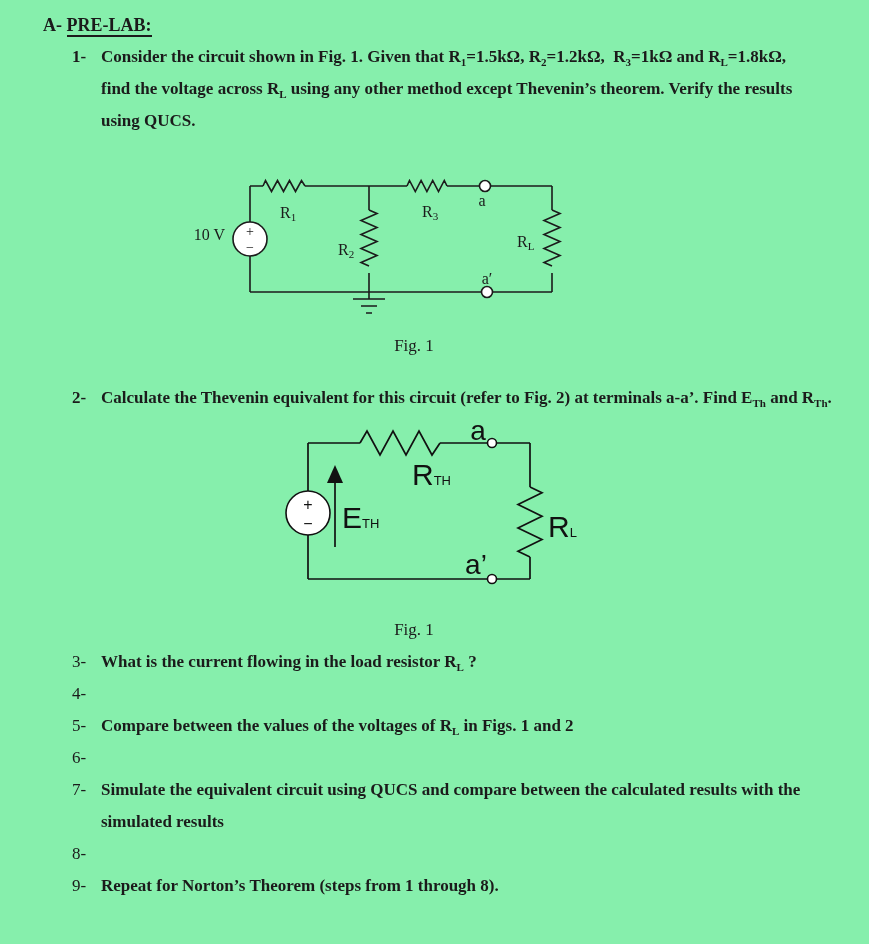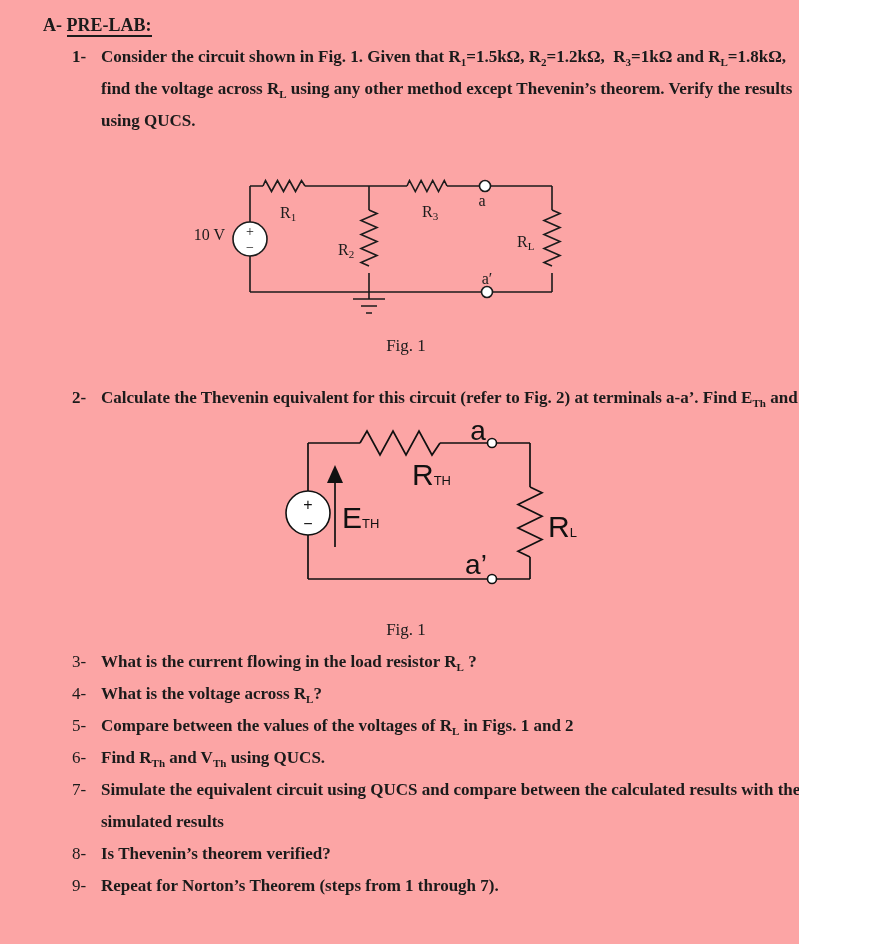--- a/index.html
+++ b/index.html
@@ -1,20 +1,20 @@
 <!DOCTYPE html>
 <html><head>
 <meta charset="utf-8">
 <style>
   * { margin:0; padding:0; box-sizing:border-box; }
   html,body { background:#ffffff; }
   .page {
     position:relative;
-    width:799px; height:944px;
-    background:#fca5a5;
+    width:869px; height:944px;
+    background:#86efac;
     color:#1b1b1b;
     font-family:"Liberation Serif", serif;
     font-size:17px;
     overflow:hidden;
   }
   .title {
     position:absolute; left:43px; top:14px;
     font-size:18px; font-weight:bold; line-height:22px;
     white-space:pre;
   }
@@ -23,21 +23,21 @@
     position:absolute; left:72px;
     display:flex; align-items:flex-start;
     line-height:32px;
   }
   .item .num { flex:none; width:29px; }
   .item .num.bold { font-weight:bold; }
   .item .txt { white-space:pre;font-weight:bold; }
   sub { font-size:11px; line-height:0; }
   .fig { position:absolute; }
   .caption {
-    position:absolute; left:336px; width:140px;
+    position:absolute; left:344px; width:140px;
     text-align:center; font-size:17px; line-height:20px;
   }
   
   .f1label { font-family:"Liberation Serif", serif; font-size:16px; fill:#1b1b1b; }
   .f1sub   { font-size:11px; }
   .f1sign  { font-family:"Liberation Serif", serif; font-size:14px; fill:#1b1b1b; }
   .f2big   { font-family:"Liberation Sans", sans-serif; font-size:30px; fill:#111; }
   .f2a     { font-family:"Liberation Sans", sans-serif; font-size:28px; fill:#111; }
   .f2sub   { font-size:13px; }
   .f2sign  { font-family:"Liberation Sans", sans-serif; font-size:16px; fill:#111; }
@@ -126,37 +126,34 @@
     <text class="f2a" x="196" y="149" text-anchor="middle">a’</text>
   </svg>
   <div class="caption" style="top:620px">Fig. 1</div>
 
   <div class="item" style="top:646px">
     <span class="num">3-</span>
     <span class="txt">What is the current flowing in the load resistor R<sub>L</sub> ?</span>
   </div>
   <div class="item" style="top:678px">
     <span class="num">4-</span>
-    <span class="txt">What is the voltage across R<sub>L</sub>?</span>
   </div>
   <div class="item" style="top:710px">
     <span class="num">5-</span>
     <span class="txt">Compare between the values of the voltages of R<sub>L</sub> in Figs. 1 and 2</span>
   </div>
   <div class="item" style="top:742px">
     <span class="num">6-</span>
-    <span class="txt">Find R<sub>Th</sub> and V<sub>Th</sub> using QUCS.</span>
   </div>
   <div class="item" style="top:774px">
     <span class="num">7-</span>
     <span class="txt">Simulate the equivalent circuit using QUCS and compare between the calculated results with the
 simulated results</span>
   </div>
   <div class="item" style="top:838px">
     <span class="num">8-</span>
-    <span class="txt">Is Thevenin’s theorem verified?</span>
   </div>
   <div class="item" style="top:870px">
     <span class="num">9-</span>
-    <span class="txt">Repeat for Norton’s Theorem (steps from 1 through 7).</span>
+    <span class="txt">Repeat for Norton’s Theorem (steps from 1 through 8).</span>
   </div>
 
 </div>
 
 </body></html>

